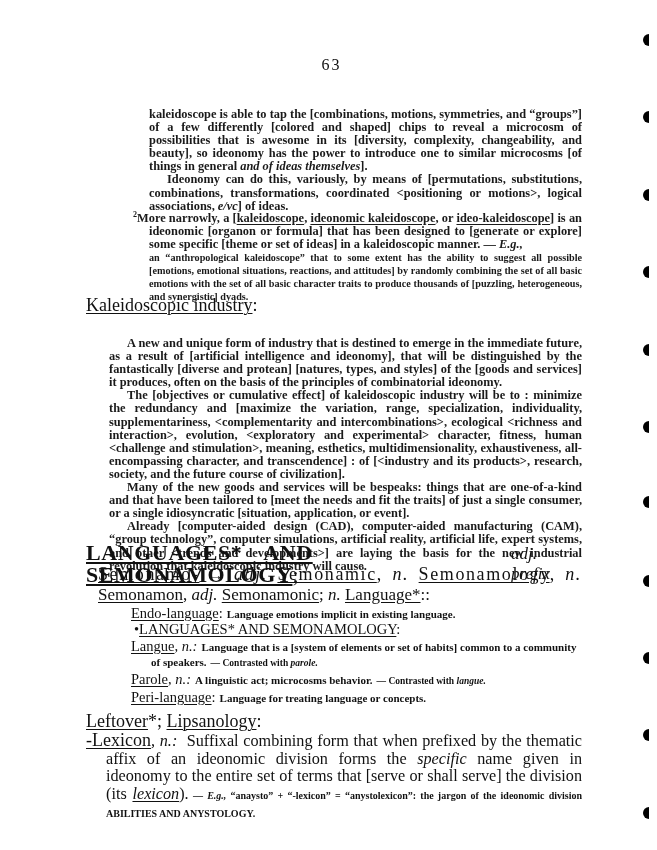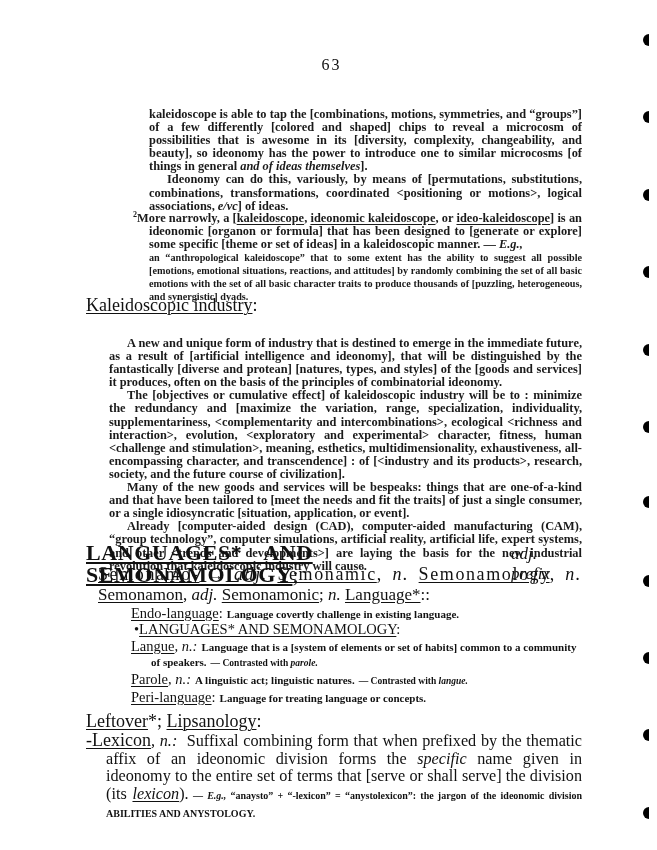--- a/index.html
+++ b/index.html
@@ -81,33 +81,33 @@
   <span class="it">n.</span>
 </div>
 
 <div class="blk mid2" style="left:98px; top:585px; font-family:'Liberation Serif',serif;">
   <u>Semonamon</u>, <span class="it">adj.</span> <u>Semonamonic</u>; <span class="it">n.</span> <u>Language*</u><span>::</span>
 </div>
 
 <div class="blk" style="left:131px; top:605px; width:451px; font-family:'Liberation Serif',serif;">
   <div style="line-height:15px;">
     <u class="sub">Endo-language</u><span class="sub">:</span>
-    <span class="def">Language covertly challenge in existing language.</span>
+    <span class="def">Language emotions implicit in existing language.</span>
   </div>
   <div class="sub" style="line-height:15px; padding-left:3px;">
     <span>•</span><u>LANGUAGES* AND SEMONAMOLOGY</u><span>:</span>
   </div>
   <div style="line-height:14px; padding-left:20px; text-indent:-20px; margin-top:2px;">
     <u class="sub">Langue</u><span class="sub">, </span><span class="sub it">n.:</span>
     <span class="def">Language that is a [system of elements or set of habits] common to a community of speakers.</span>
     <span class="def" style="font-size:9.5px">— Contrasted with </span><span class="def it" style="font-size:9.5px">parole.</span>
   </div>
   <div style="line-height:15px; margin-top:1px;">
     <u class="sub">Parole</u><span class="sub">, </span><span class="sub it">n.:</span>
-    <span class="def">A linguistic act; linguistic natures.</span>
+    <span class="def">A linguistic act; microcosms behavior.</span>
     <span class="def" style="font-size:9.5px">— Contrasted with </span><span class="def it" style="font-size:9.5px">langue.</span>
   </div>
   <div style="line-height:15px;">
     <u class="sub">Peri-language</u><span class="sub">:</span>
     <span class="def">Language for treating language or concepts.</span>
   </div>
 </div>
 
 <div class="blk h1" style="left:86px; top:711px;">
   <u>Leftover</u><span>*; </span><u>Lipsanology</u><span>:</span>

